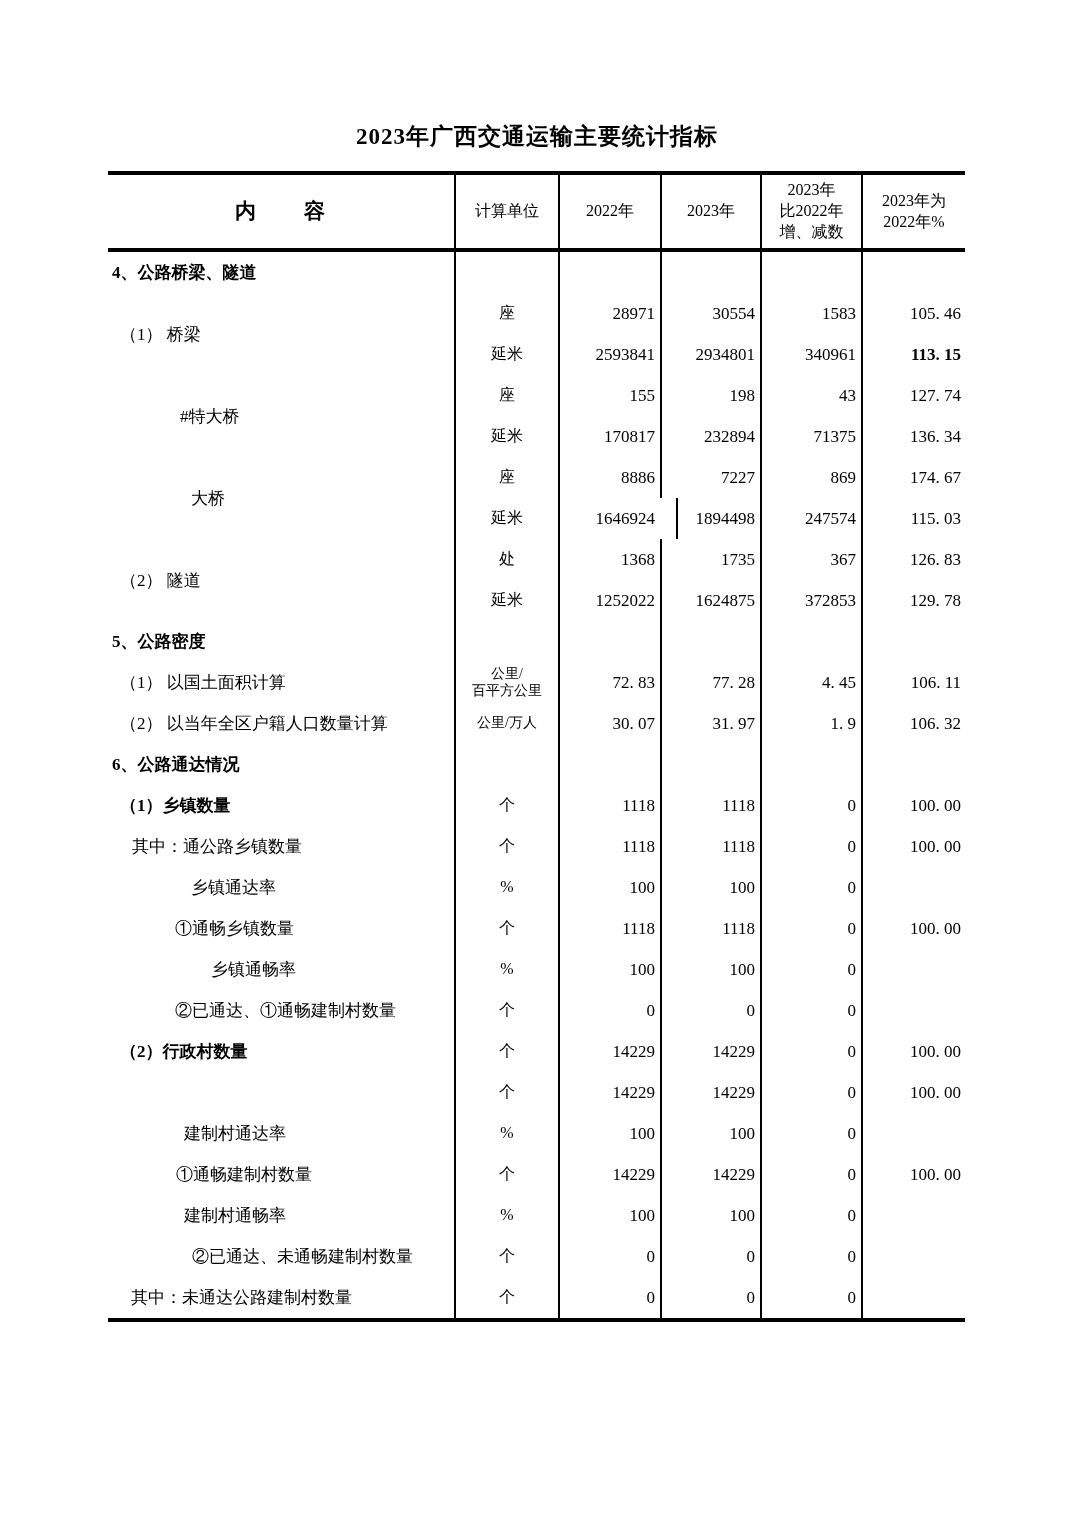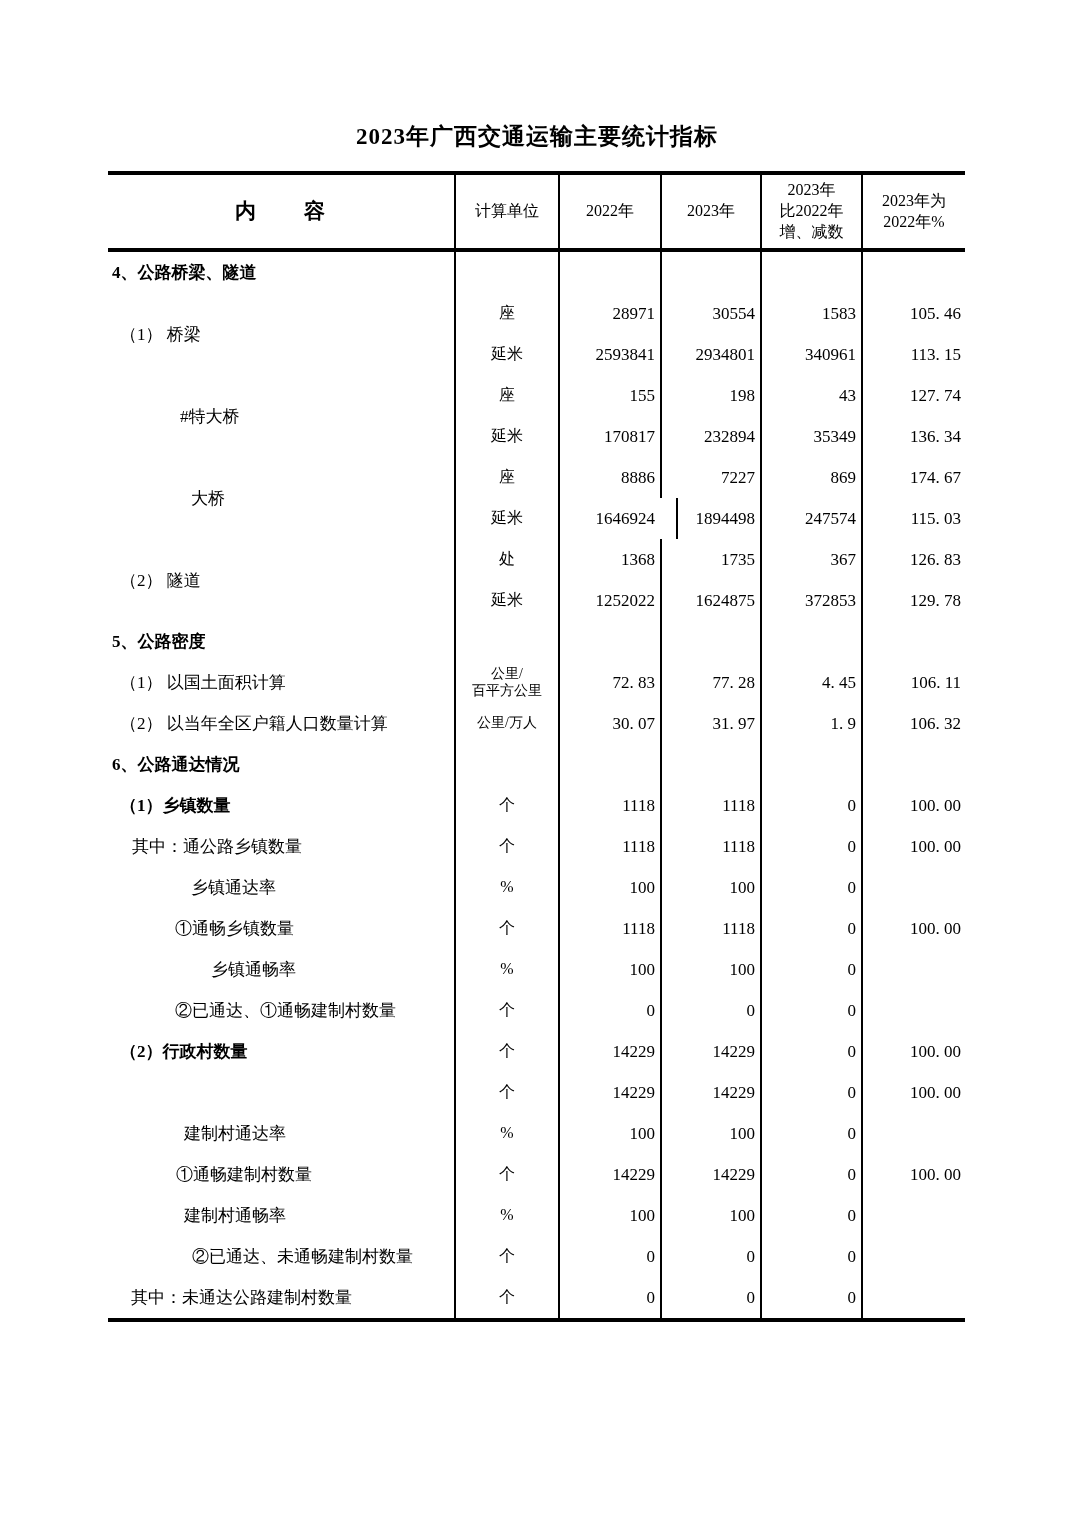--- a/index.html
+++ b/index.html
@@ -62,31 +62,31 @@
       <div class="c lb" style="padding-left: 12px; grid-area: 3 / 1 / span 2;">（1） 桥梁</div>
       <div class="c u bd" style="grid-area: 3 / 2;">座</div>
       <div class="c n bd" style="grid-area: 3 / 3;">28971</div>
       <div class="c n bd" style="grid-area: 3 / 4;">30554</div>
       <div class="c n bd" style="grid-area: 3 / 5;">1583</div>
       <div class="c n bd pr" style="grid-area: 3 / 6;">105. 46</div>
       <div class="c u bd" style="grid-area: 4 / 2;">延米</div>
       <div class="c n bd" style="grid-area: 4 / 3;">2593841</div>
       <div class="c n bd" style="grid-area: 4 / 4;">2934801</div>
       <div class="c n bd" style="grid-area: 4 / 5;">340961</div>
-      <div class="c n bd pr" style="grid-area: 4 / 6;">113. 15</div>
+      <div class="c n bd pr" style="grid-area: 4 / 6; font-weight: bold;">113. 15</div>
       <div class="c lb" style="padding-left: 72px; grid-area: 5 / 1 / span 2;">#特大桥</div>
       <div class="c u bd" style="grid-area: 5 / 2;">座</div>
       <div class="c n bd" style="grid-area: 5 / 3;">155</div>
       <div class="c n bd" style="grid-area: 5 / 4;">198</div>
       <div class="c n bd" style="grid-area: 5 / 5;">43</div>
       <div class="c n bd pr" style="grid-area: 5 / 6;">127. 74</div>
       <div class="c u bd" style="grid-area: 6 / 2;">延米</div>
       <div class="c n bd" style="grid-area: 6 / 3;">170817</div>
       <div class="c n bd" style="grid-area: 6 / 4;">232894</div>
-      <div class="c n bd" style="grid-area: 6 / 5;">35349</div>
+      <div class="c n bd" style="grid-area: 6 / 5;">71375</div>
       <div class="c n bd pr" style="grid-area: 6 / 6;">136. 34</div>
       <div class="c lb" style="padding-left: 83px; grid-area: 7 / 1 / span 2;">大桥</div>
       <div class="c u bd" style="grid-area: 7 / 2;">座</div>
       <div class="c n bd" style="grid-area: 7 / 3;">8886</div>
       <div class="c n bd" style="grid-area: 7 / 4;">7227</div>
       <div class="c n bd" style="grid-area: 7 / 5;">869</div>
       <div class="c n bd pr" style="grid-area: 7 / 6;">174. 67</div>
       <div class="c u bd" style="grid-area: 8 / 2;">延米</div>
       <div class="c n bd" style="grid-area: 8 / 3;">1646924</div>
       <div class="c n bd" style="grid-area: 8 / 4; margin-left: 16px;">1894498</div>

